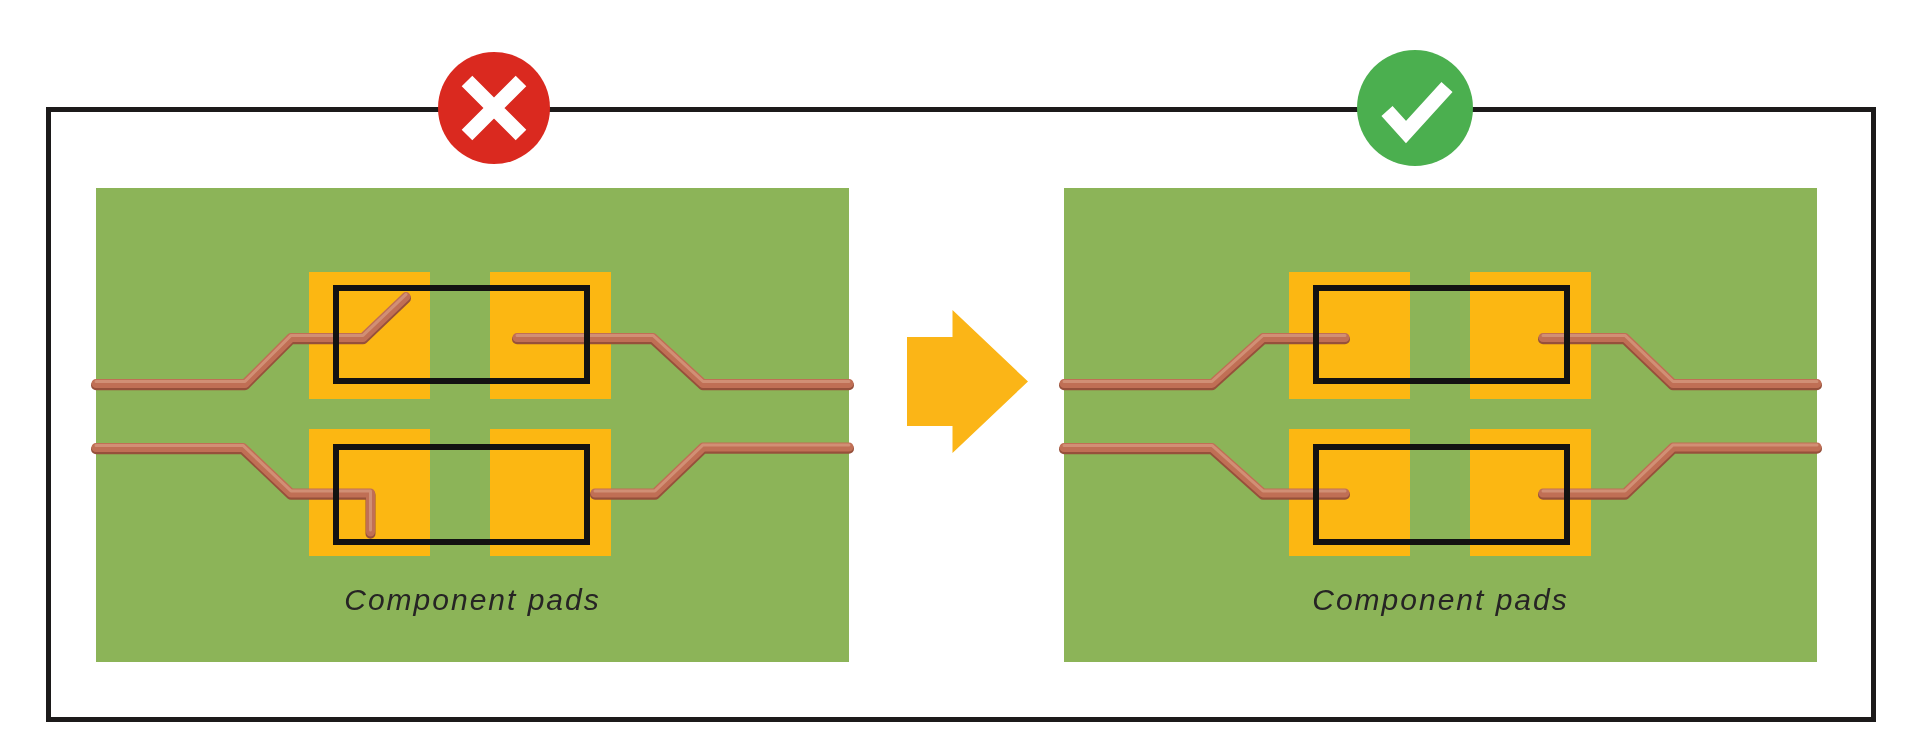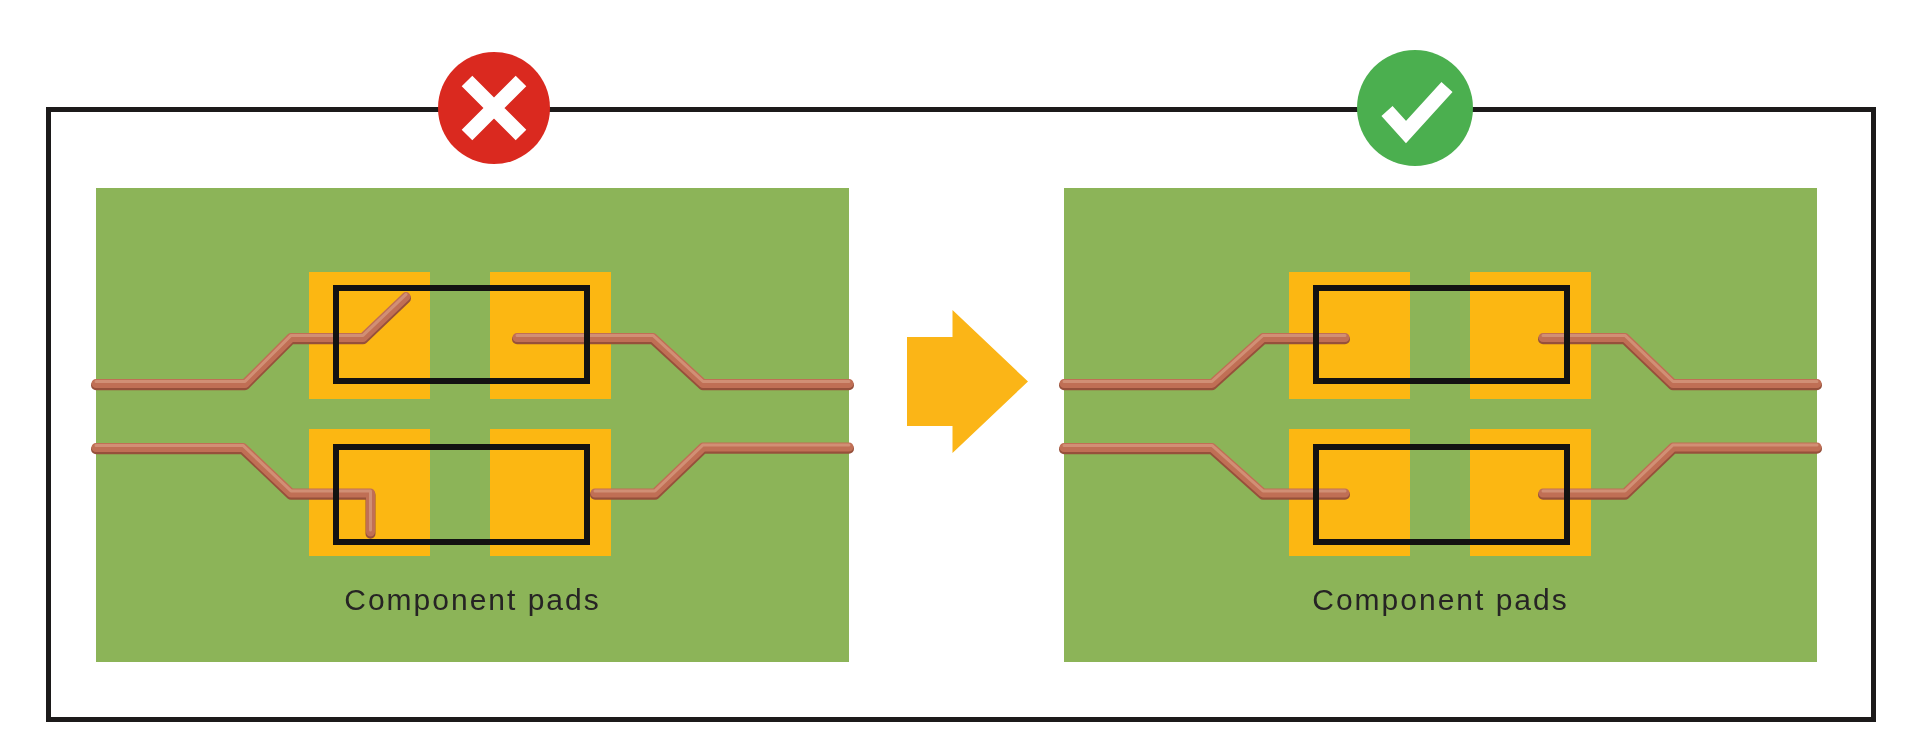--- a/index.html
+++ b/index.html
@@ -6,21 +6,21 @@
   body{
     width:1921px;height:745px;position:relative;overflow:hidden;
     font-family:"Liberation Sans","DejaVu Sans",sans-serif;
   }
   .stage{position:absolute;inset:0;}
   .outer-border{
     position:absolute;left:46px;top:107px;width:1830px;height:615px;
     border:5px solid #1c1a1a;box-sizing:border-box;background:#ffffff;
   }
   .panel{
-    position:absolute;top:188px;width:753px;height:474px;
+    position:absolute;top:188px;width:753px;height:474px;font-style:italic;
   }
   .panel.left{left:96px;}
   .panel.right{left:1064px;}
   .board-svg{position:absolute;left:0;top:0;width:753px;height:474px;display:block;}
   .caption{
     position:absolute;left:0;right:0;top:392px;height:40px;
     display:flex;align-items:center;justify-content:center;
     font-size:30px;font-weight:500;letter-spacing:2px;color:#262424;
   }
   .badge{position:absolute;display:block;}

